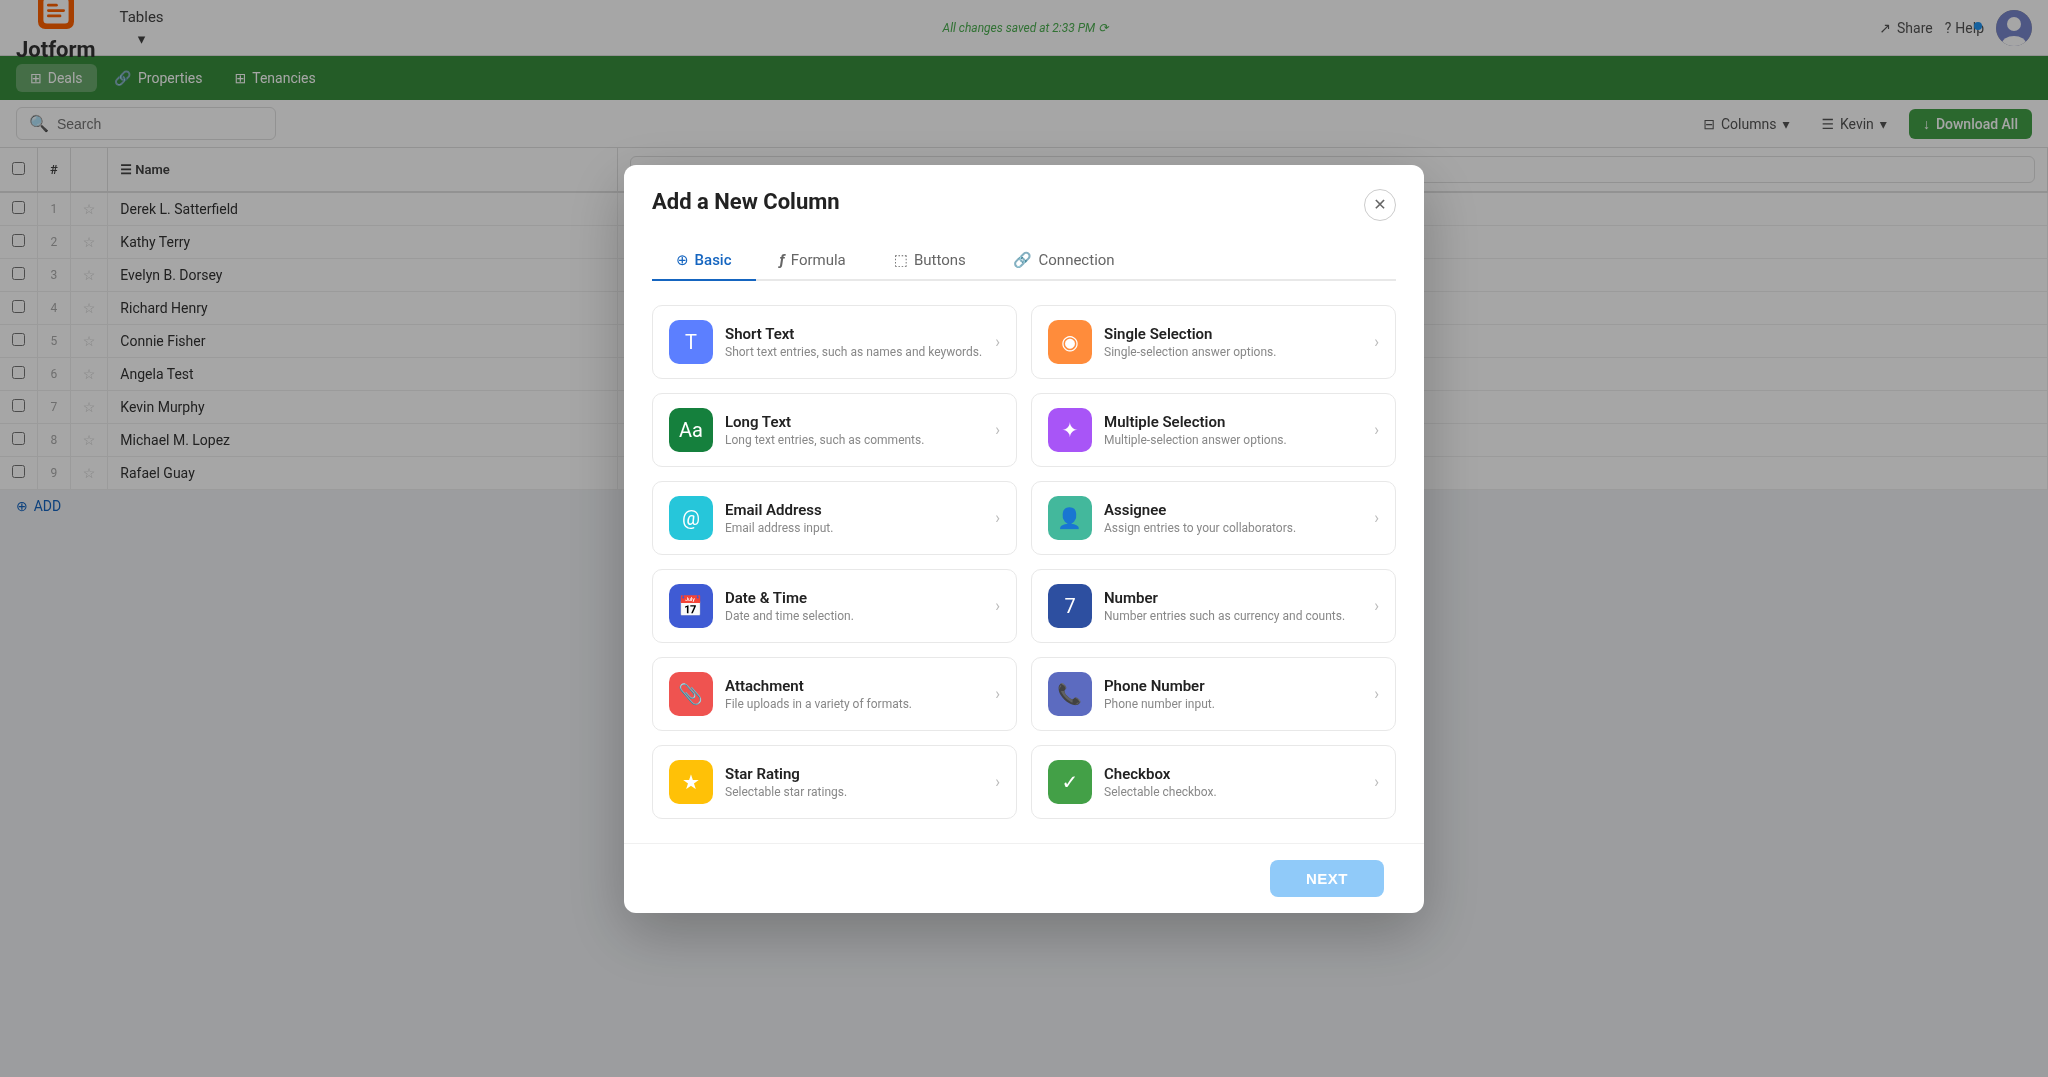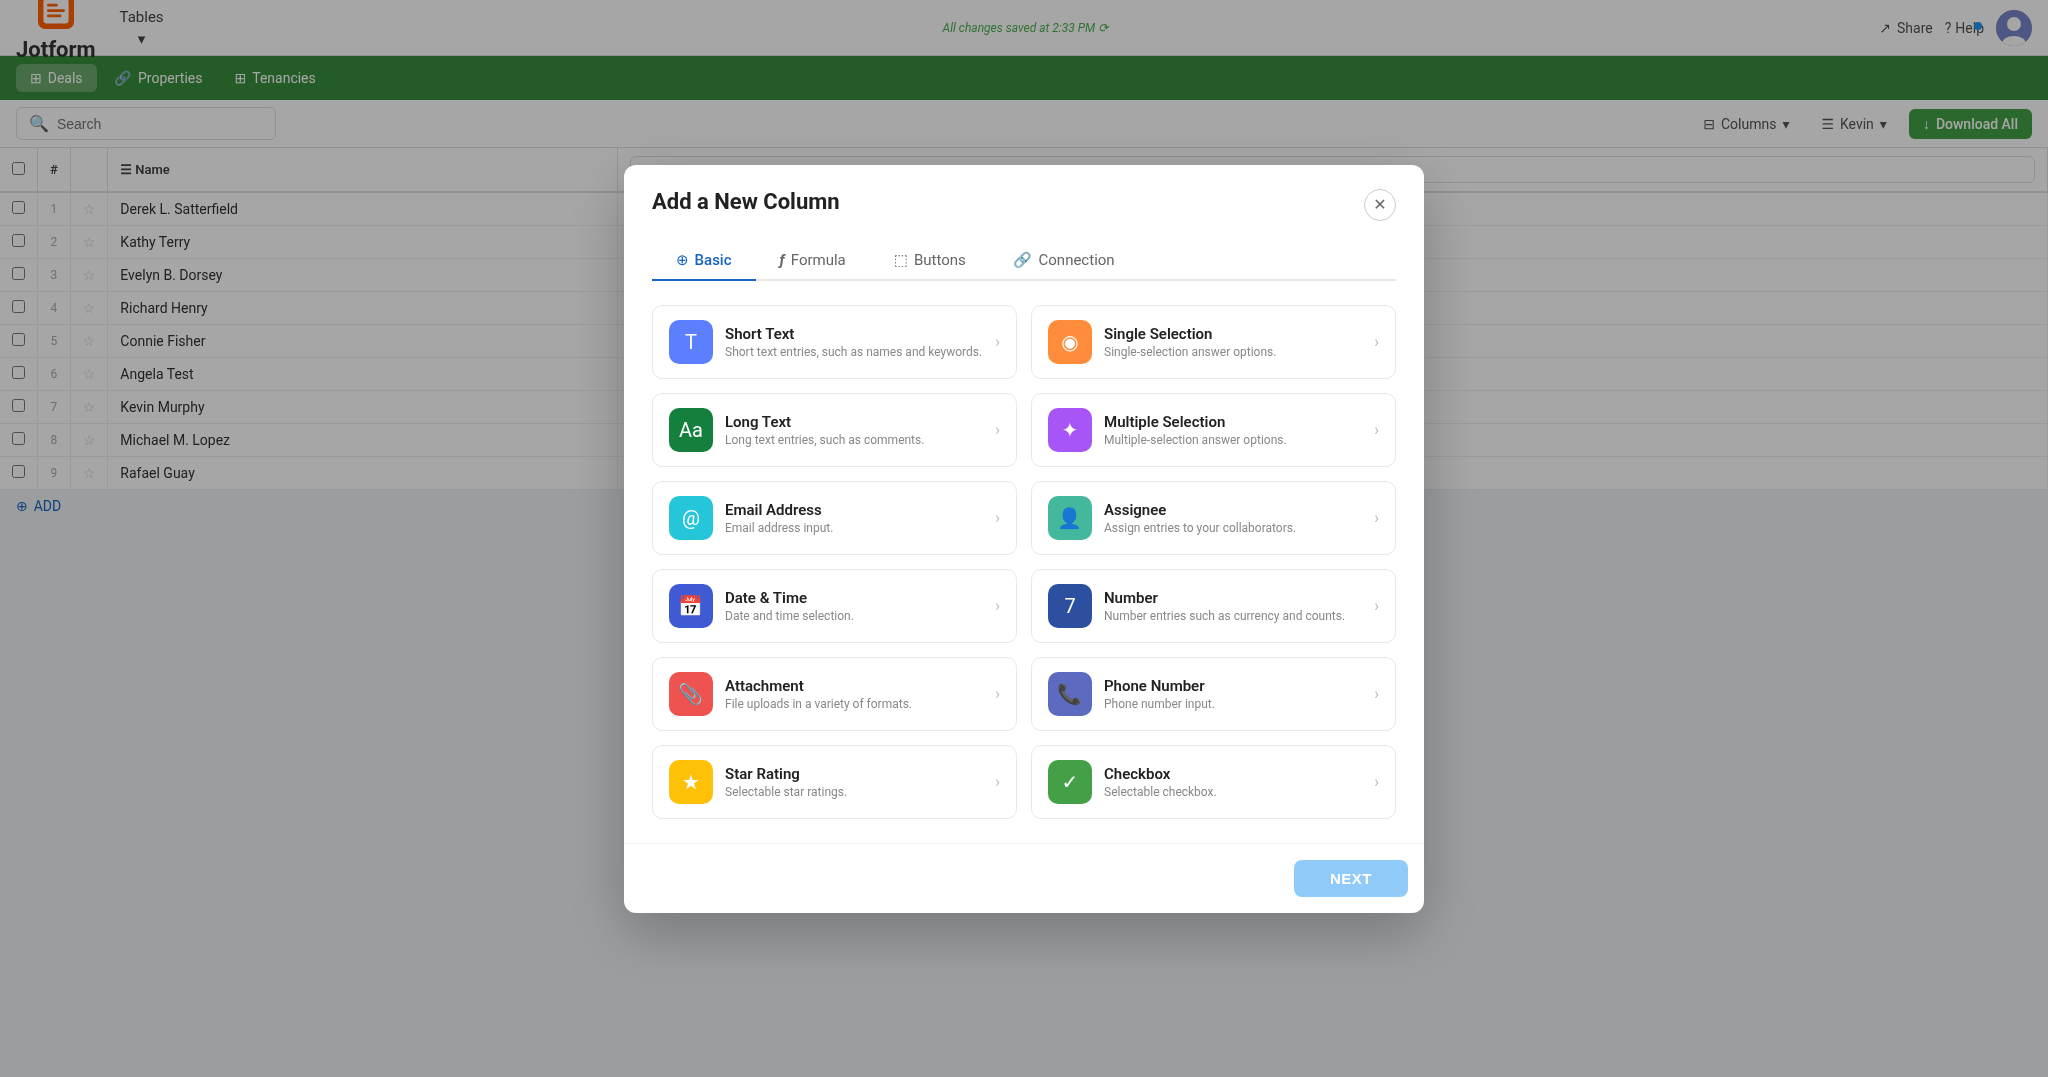--- a/index.html
+++ b/index.html
@@ -131,21 +131,21 @@
       display: flex; align-items: center; justify-content: center;
       font-size: 20px; color: #fff; flex-shrink: 0;
     }
     .card-text {}
     .card-title { font-size: 15px; font-weight: 600; color: #222; }
     .card-desc { font-size: 12px; color: #888; margin-top: 2px; }
     .card-chevron { color: #bbb; font-size: 16px; }
 
     
     .modal-footer {
-      padding: 16px 16px; border-top: 1px solid #f0f0f0;
+      padding: 16px 40px; border-top: 1px solid #f0f0f0;
       display: flex; justify-content: flex-end;
     }
     .next-btn {
       background: #90caf9; color: #fff; font-size: 15px; font-weight: 600;
       padding: 10px 36px; border-radius: 8px; cursor: pointer; border: none;
       letter-spacing: 0.5px;
     }
 
     
     .icon-blue { background: #5c7fff; }

